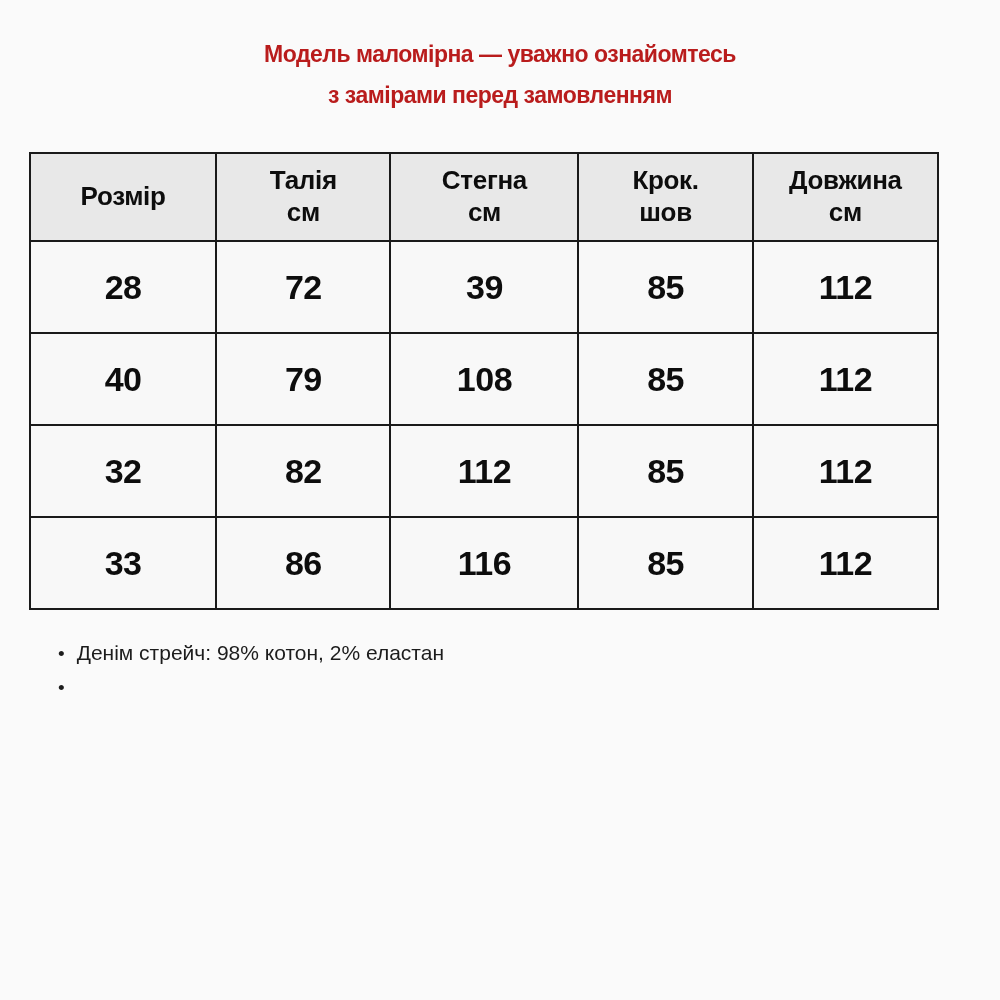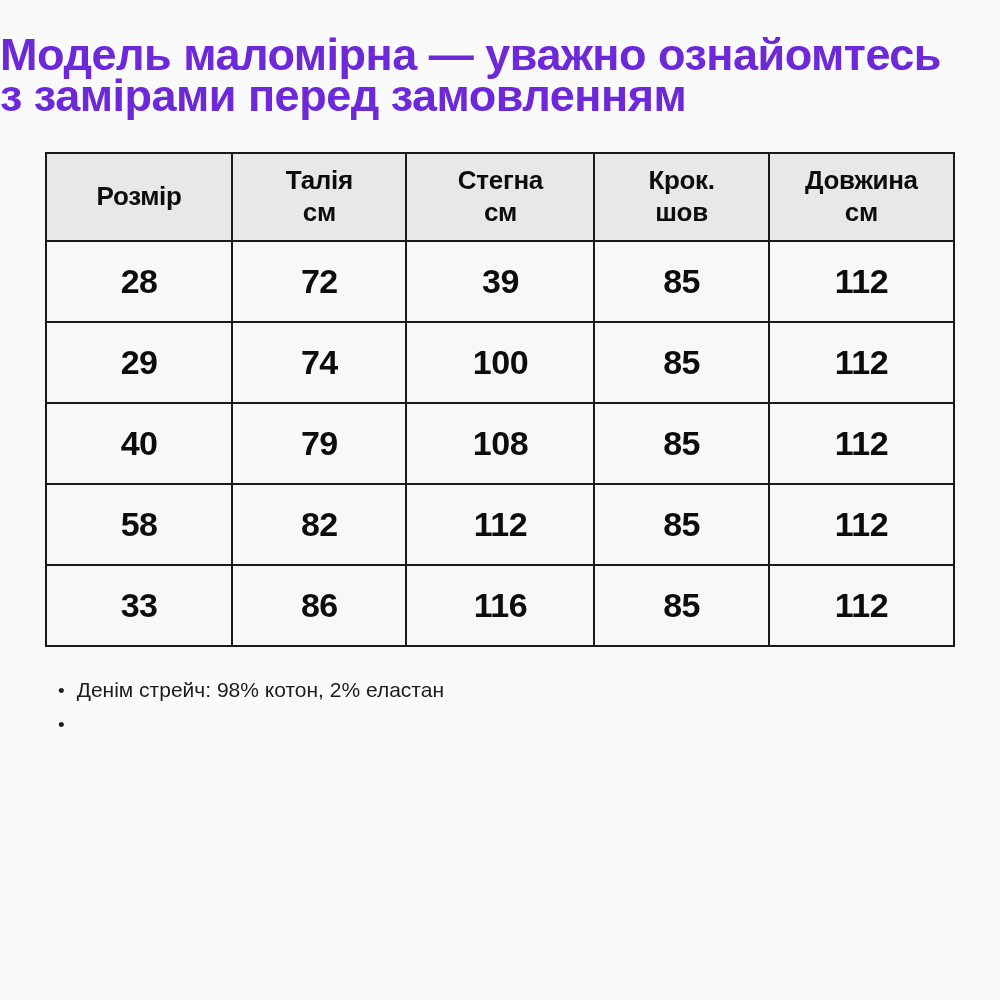--- a/index.html
+++ b/index.html
@@ -10,51 +10,51 @@
     color: #0d0d0d;
   }
   .page {
     width: 1000px;
     height: 1000px;
     position: relative;
     overflow: hidden;
   }
   .title {
     margin-top: 34px;
-    text-align: left;
+    text-align: center;
     font-weight: 700;
-    font-size: 45px;
+    font-size: 23px;
     line-height: 41px;
     letter-spacing: -0.5px;
-    color: #6d28d9;
+    color: #b91c1c;
   }
   table.size-table {
     border-collapse: collapse;
     table-layout: fixed;
     width: 910px;
-    margin: 36px auto 0 45px;
+    margin: 36px auto 0 29px;
   }
   table.size-table th,
   table.size-table td {
     border: 2px solid #1a1a1a;
     text-align: center;
     vertical-align: middle;
   }
   table.size-table th {
     background: #e8e8e8;
     height: 88px;
     font-size: 26px;
     font-weight: 700;
     line-height: 1.22;
     white-space: pre-line;
     letter-spacing: -0.3px;
   }
   table.size-table td {
     background: #f8f8f8;
-    height: 81px;
+    height: 92px;
     font-size: 34px;
     font-weight: 700;
     letter-spacing: -0.5px;
   }
   .notes {
     list-style: none;
     margin: 26px 0 0 58px;
   }
   .notes li {
     display: flex;
@@ -98,35 +98,28 @@
     </thead>
     <tbody>
       <tr>
         <td>28</td>
         <td>72</td>
         <td>39</td>
         <td>85</td>
         <td>112</td>
       </tr>
       <tr>
-        <td>29</td>
-        <td>74</td>
-        <td>100</td>
-        <td>85</td>
-        <td>112</td>
-      </tr>
-      <tr>
         <td>40</td>
         <td>79</td>
         <td>108</td>
         <td>85</td>
         <td>112</td>
       </tr>
       <tr>
-        <td>58</td>
+        <td>32</td>
         <td>82</td>
         <td>112</td>
         <td>85</td>
         <td>112</td>
       </tr>
       <tr>
         <td>33</td>
         <td>86</td>
         <td>116</td>
         <td>85</td>

